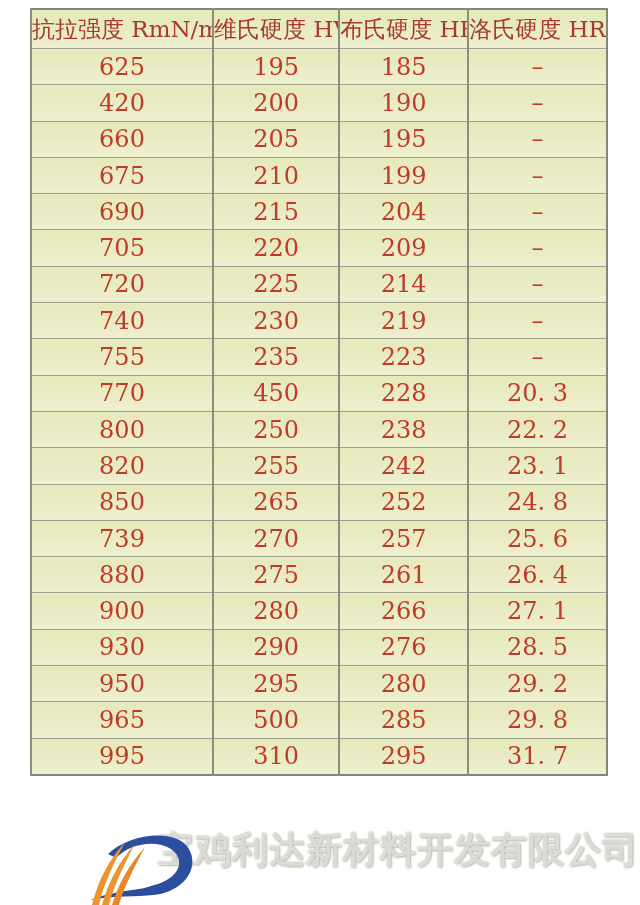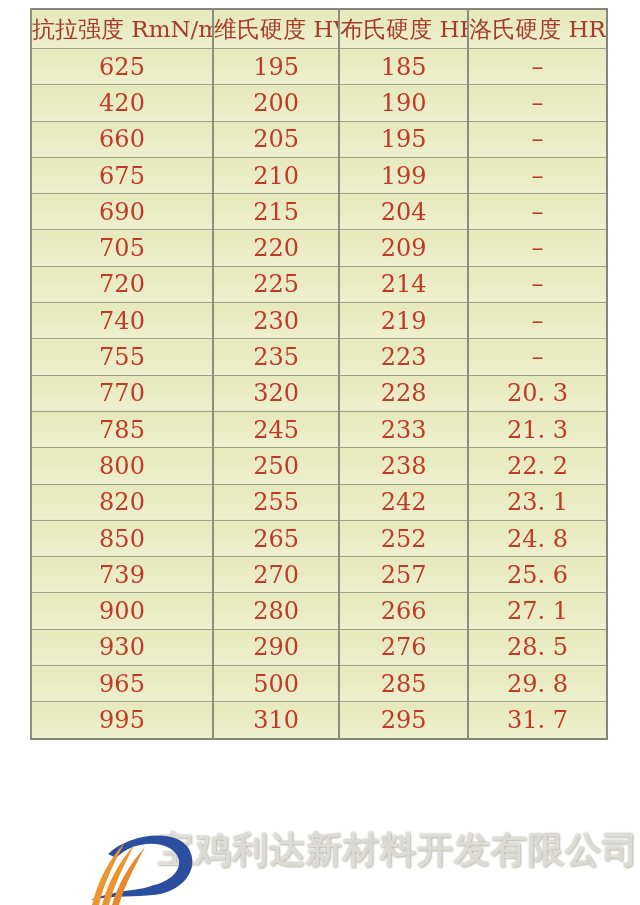--- a/index.html
+++ b/index.html
@@ -148,29 +148,23 @@
           <td>–</td>
         </tr>
         <tr>
           <td>755</td>
           <td>235</td>
           <td>223</td>
           <td>–</td>
         </tr>
         <tr>
           <td>770</td>
-          <td>320</td>
+          <td>450</td>
           <td>228</td>
           <td>20. 3</td>
-        </tr>
-        <tr>
-          <td>785</td>
-          <td>245</td>
-          <td>233</td>
-          <td>21. 3</td>
         </tr>
         <tr>
           <td>800</td>
           <td>250</td>
           <td>238</td>
           <td>22. 2</td>
         </tr>
         <tr>
           <td>820</td>
           <td>255</td>
@@ -183,30 +177,42 @@
           <td>252</td>
           <td>24. 8</td>
         </tr>
         <tr>
           <td>739</td>
           <td>270</td>
           <td>257</td>
           <td>25. 6</td>
         </tr>
         <tr>
+          <td>880</td>
+          <td>275</td>
+          <td>261</td>
+          <td>26. 4</td>
+        </tr>
+        <tr>
           <td>900</td>
           <td>280</td>
           <td>266</td>
           <td>27. 1</td>
         </tr>
         <tr>
           <td>930</td>
           <td>290</td>
           <td>276</td>
           <td>28. 5</td>
+        </tr>
+        <tr>
+          <td>950</td>
+          <td>295</td>
+          <td>280</td>
+          <td>29. 2</td>
         </tr>
         <tr>
           <td>965</td>
           <td>500</td>
           <td>285</td>
           <td>29. 8</td>
         </tr>
         <tr>
           <td>995</td>
           <td>310</td>

